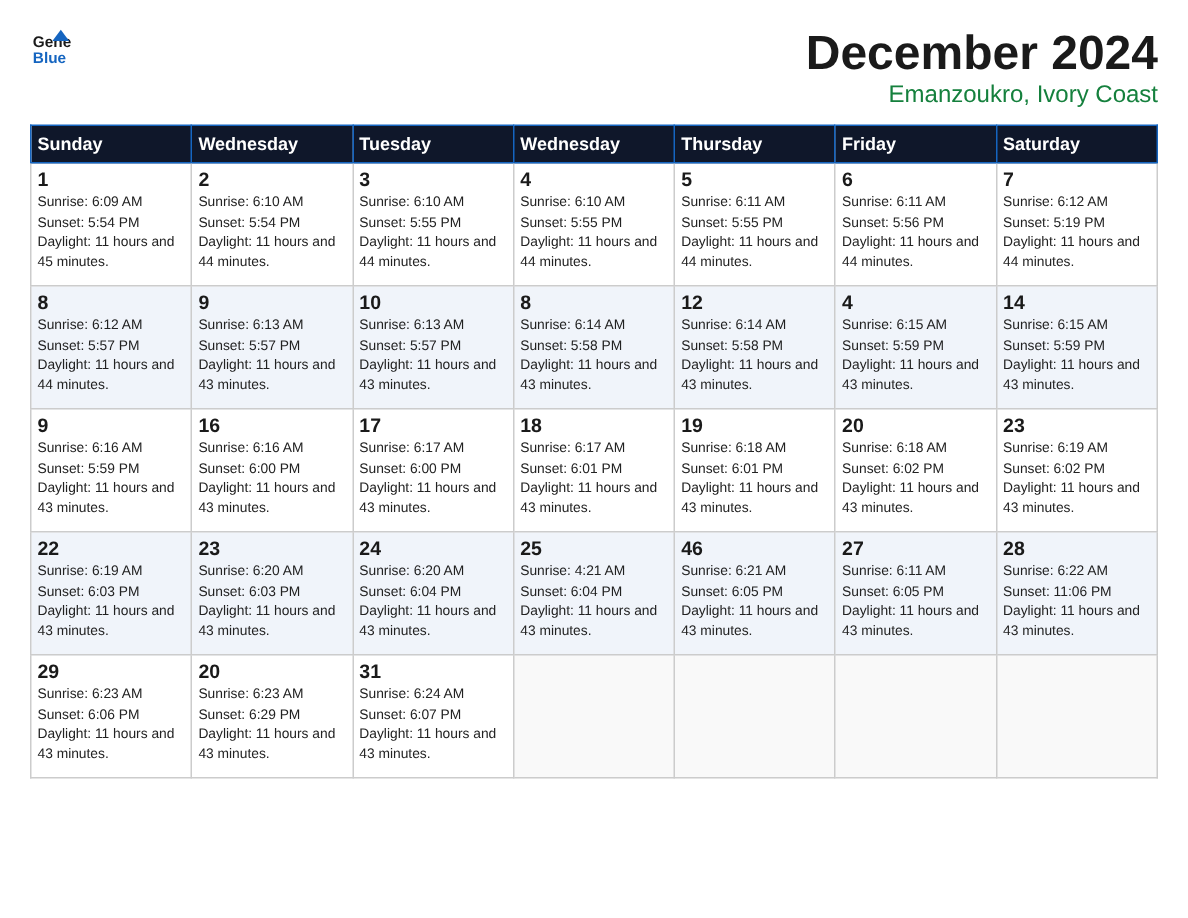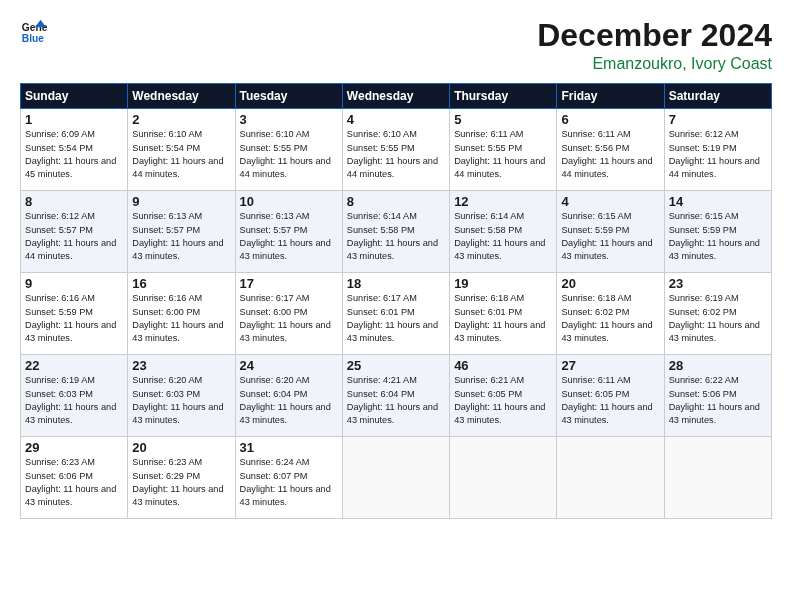--- a/index.html
+++ b/index.html
@@ -310,21 +310,21 @@
           <td>
             <span class="day-number">27</span>
             <div class="day-info">Sunrise: 6:11 AM
 Sunset: 6:05 PM
 Daylight: 11 hours
 and 43 minutes.</div>
           </td>
           <td>
             <span class="day-number">28</span>
             <div class="day-info">Sunrise: 6:22 AM
-Sunset: 5:06 PM
+Sunset: 11:06 PM
 Daylight: 11 hours
 and 43 minutes.</div>
           </td>
         </tr>
         <tr>
           <td>
             <span class="day-number">29</span>
             <div class="day-info">Sunrise: 6:23 AM
 Sunset: 6:06 PM
 Daylight: 11 hours

